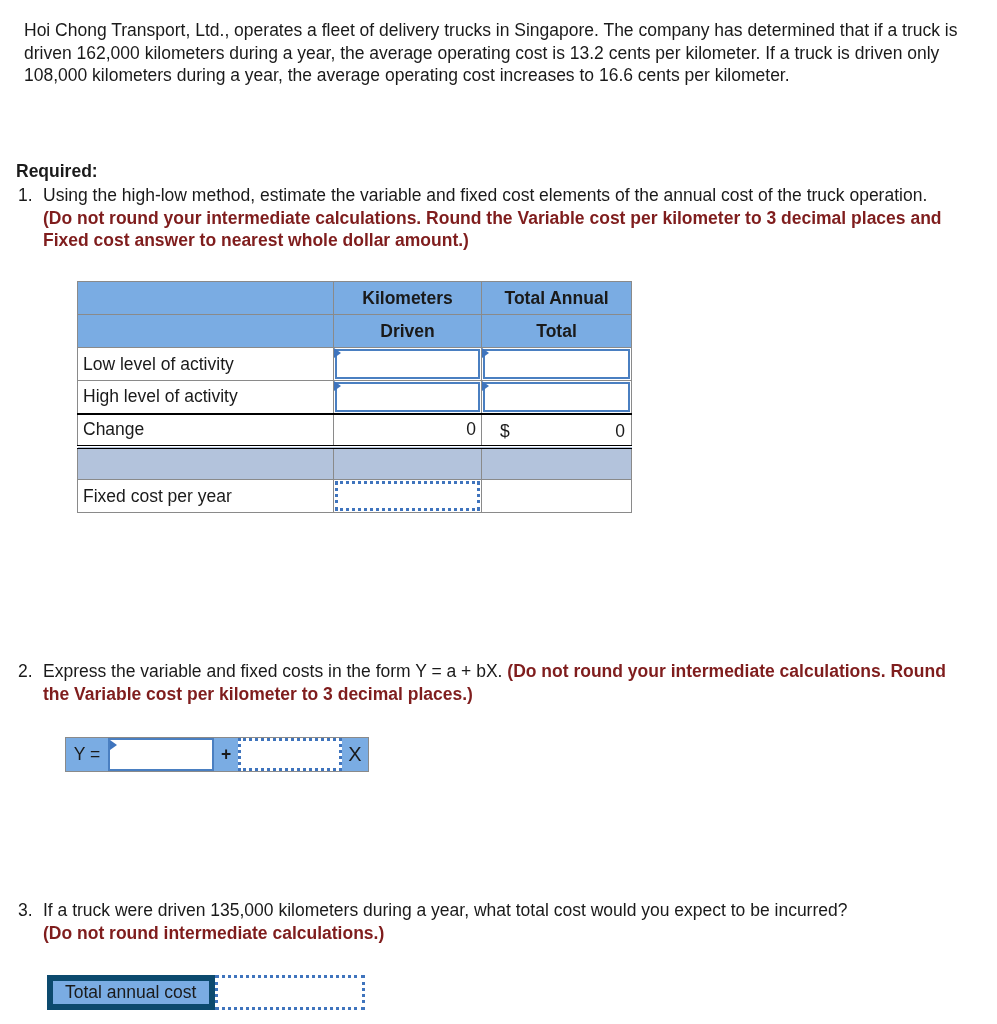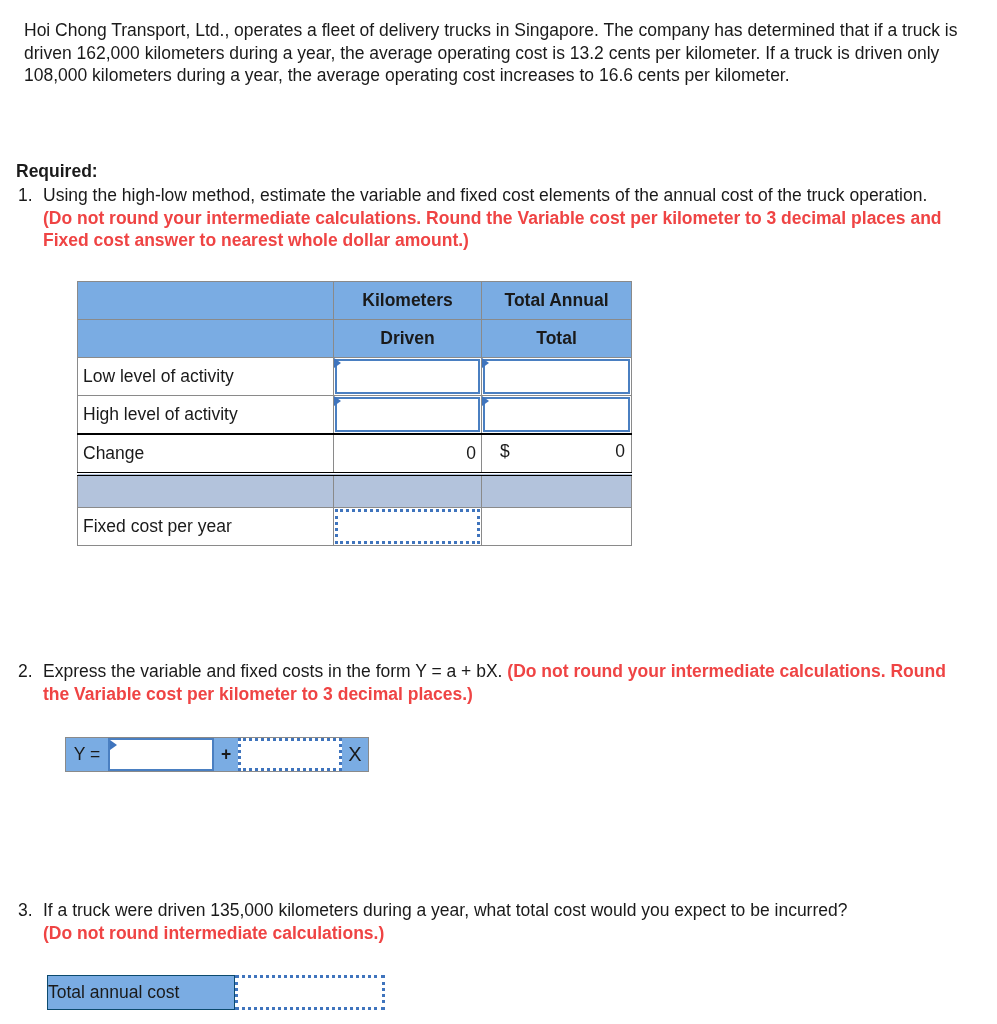--- a/index.html
+++ b/index.html
@@ -6,25 +6,25 @@
     body {
       width: 997px; height: 1024px; position: relative; overflow: hidden;
       font-family: "Liberation Sans", sans-serif; color: #1a1a1a; font-size: 17.5px;
     }
     .abs { position: absolute; margin-top: 12px; }
     .para { left: 16px; top: 11px; width: 960px; line-height: 22.5px; margin: 8px; }
     .required-title { left: 16px; top: 148px; font-weight: bold; line-height: 22.5px; }
     .q { left: 18px; width: 940px; line-height: 22.5px; }
     .q .num { position: absolute; left: 0; top: 0; }
     .q .txt { display: block; margin-left: 25px; }
-    .red { color: #ef4444; font-weight: bold; }
+    .red { color: #7f1d1d; font-weight: bold; }
 
     
     .tbl { left: 77px; top: 269px; width: 554px; border-collapse: collapse; table-layout: fixed; }
-    .tbl td { border: 1px solid #8a8a8a; height: 33px; padding: 8px 5px; box-sizing: border-box; font-size: 17.5px; }
+    .tbl td { border: 1px solid #8a8a8a; height: 33px; padding: 0 5px; box-sizing: border-box; font-size: 17.5px; }
     .tbl .c1 { width: 256px; }
     .tbl .c2 { width: 148px; }
     .tbl .c3 { width: 150px; }
     .hdr td { background: #7aace3; font-weight: bold; text-align: center; }
     .gray td { background: #b3c3dc; }
     .inp-cell { position: relative; padding: 0 !important; }
     .inp {
       position: absolute; left: 1px; top: 1px; right: 1px; bottom: 1px;
       border: 2px solid #4a7fc1; background: #fff; box-sizing: border-box;
     }
@@ -45,21 +45,21 @@
     .eq .lbl { background: #7aace3; display: flex; align-items: center; justify-content: center; font-size: 17.5px; }
     .eq .y { width: 42px; }
     .eq .plus { width: 24px; font-weight: bold; }
     .eq .x { width: 26px; font-size: 20px; }
     .eq .box { position: relative; background: #fff; }
     .eq .box1 { width: 106px; border: 2px solid #4a7fc1; box-sizing: border-box; }
     .eq .box2 { width: 104px; border: 3px dotted #3f74bd; box-sizing: border-box; }
 
     
     .tac { left: 47px; top: 963px; height: 35px; display: flex; }
-    .tac .lbl { width: 188px; background: #7aace3; border: 1px solid #0c4a6e; box-sizing: border-box; display: flex; align-items: center; padding-left: 0; }
+    .tac .lbl { width: 168px; background: #7aace3; border: 6px solid #0c4a6e; box-sizing: border-box; display: flex; align-items: center; padding-left: 12px; }
     .tac .box { width: 150px; border: 3px dotted #3f74bd; box-sizing: border-box; background: #fff; }
   </style>
 </head>
 <body>
 
 <p class="abs para">Hoi Chong Transport, Ltd., operates a fleet of delivery trucks in Singapore. The company has determined that if a truck is driven 162,000 kilometers during a year, the average operating cost is 13.2 cents per kilometer. If a truck is driven only 108,000 kilometers during a year, the average operating cost increases to 16.6 cents per kilometer.</p>
 
 <div class="abs required-title">Required:</div>
 
 <div class="abs q" style="top:172px;">

